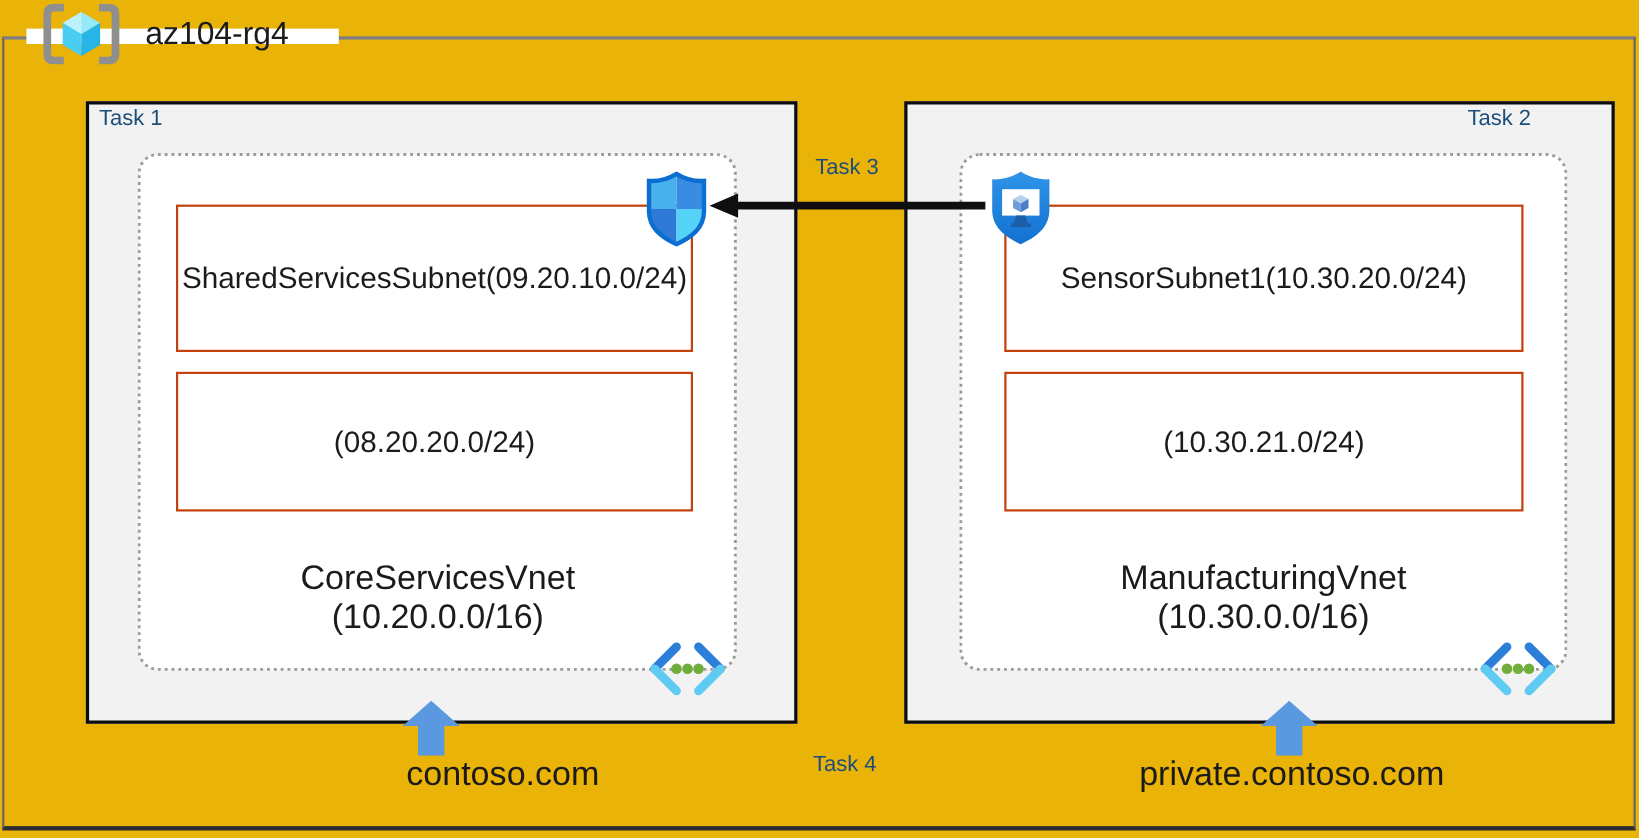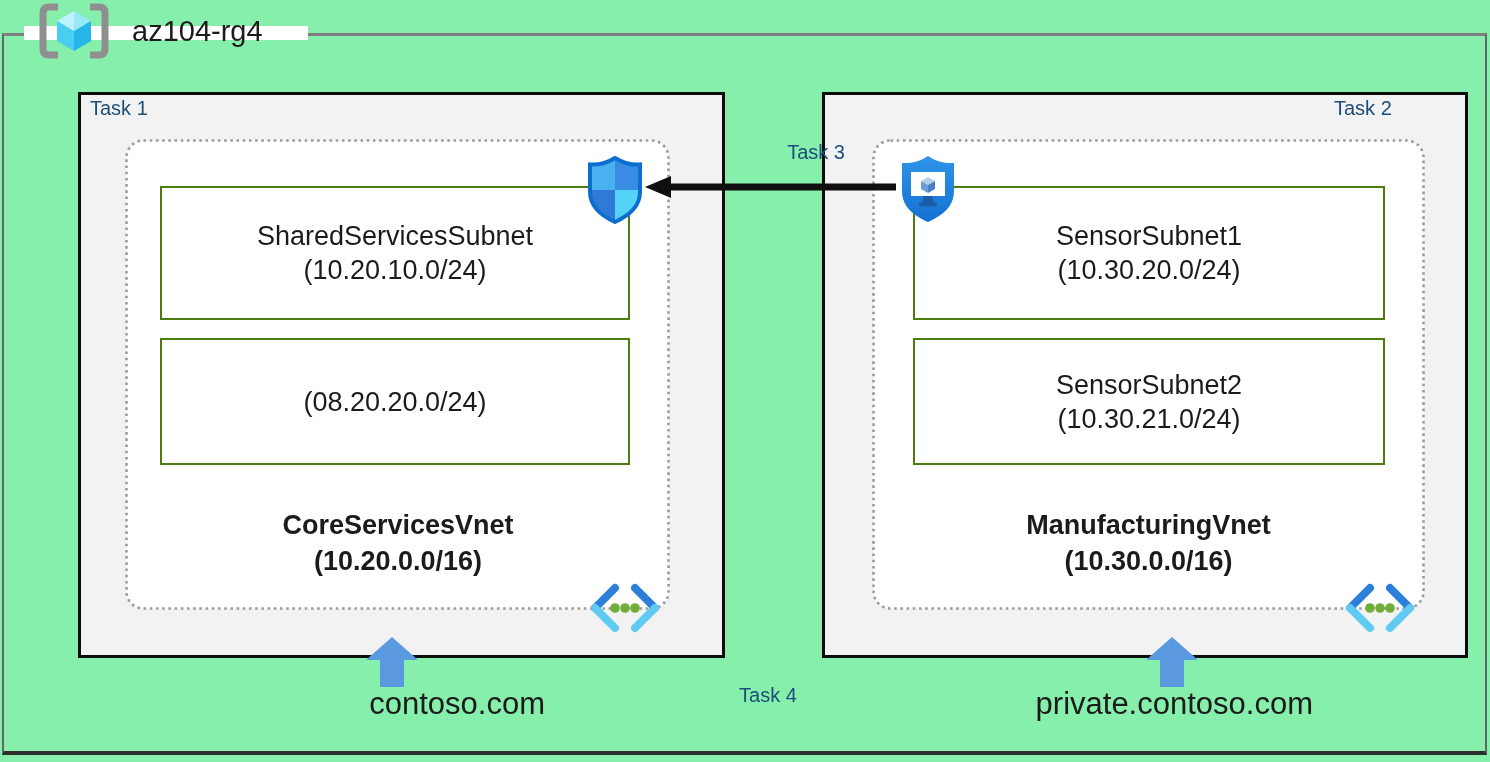--- a/index.html
+++ b/index.html
@@ -1,17 +1,17 @@
 <!DOCTYPE html>
 <html><head>
 <meta charset="utf-8">
 <style>
   html,body{margin:0;padding:0;background:#fff;}
   #canvas{
-    position:relative;width:1490px;height:762px;background:#86efac;
+    position:relative;width:1490px;height:762px;background:#eab308;
     font-family:"Liberation Sans","DejaVu Sans",sans-serif;
     color:#1b1b1b;overflow:hidden;
   }
   .abs{position:absolute;}
   
   #rg-frame{
     left:2px;top:33px;width:1485px;height:722px;box-sizing:border-box;
     border:2px solid #666666;border-top:3px solid #7f7f7f;border-bottom:4px solid #2e2e2e;
   }
   #rg-border-gap{left:24px;top:26px;width:284px;height:14px;background:#ffffff;z-index:2;}
@@ -21,39 +21,39 @@
   .task-box{
     box-sizing:border-box;background:#f2f2f2;border:3px solid #0c0c0c;z-index:1;
   }
   #box-left{left:78px;top:92px;width:647px;height:566px;}
   #box-right{left:822px;top:92px;width:646px;height:566px;}
   .task-label{
     font-size:20px;font-weight:normal;color:#1c4e79;white-space:nowrap;z-index:4;
   }
   #task1{left:90px;top:97px;}
   #task2{left:1334px;top:97px;}
-  #task3{left:695px;top:141px;width:150px;text-align:right;z-index:6;}
+  #task3{left:695px;top:141px;width:150px;text-align:center;z-index:6;}
   #task4{left:693px;top:684px;width:150px;text-align:center;}
   
   .dotted-rect{z-index:2;}
   #dotted-left{left:125px;top:139px;}
   #dotted-right{left:872px;top:139px;}
   
   .subnet{
-    box-sizing:border-box;background:#ffffff;border:2px solid #4d7c0f;z-index:3;
-    display:flex;flex-direction:column;align-items:center;justify-content:center;
+    box-sizing:border-box;background:#ffffff;border:2px solid #c2410c;z-index:3;
+    display:flex;flex-direction:row;align-items:center;justify-content:center;
     text-align:center;font-size:27px;line-height:34px;color:#1b1b1b;
   }
   #subnet-l1{left:160px;top:186px;width:470px;height:134px;}
   #subnet-l2{left:160px;top:338px;width:470px;height:127px;}
   #subnet-r1{left:913px;top:186px;width:472px;height:134px;}
   #subnet-r2{left:913px;top:338px;width:472px;height:127px;}
   
   .vnet-label{
-    text-align:center;font-size:27px;line-height:36px;color:#1b1b1b;z-index:3;font-weight:bold;
+    text-align:center;font-size:31px;line-height:36px;color:#1b1b1b;z-index:3;
   }
   #vnet-label-left{left:125px;top:507px;width:546px;}
   #vnet-label-right{left:872px;top:507px;width:553px;}
   
   #nsg-icon{left:585px;top:156px;z-index:5;}
   #bastion-icon{left:896px;top:154px;z-index:5;}
   #vnet-icon-left{left:588px;top:583px;z-index:4;}
   #vnet-icon-right{left:1343px;top:583px;z-index:4;}
   #peering-arrow{left:645px;top:174px;z-index:5;}
   .up-arrow{z-index:5;}
@@ -98,32 +98,31 @@
     </svg>
   </div>
   <div class="abs dotted-rect" id="dotted-right">
     <svg width="553" height="471" viewBox="0 0 553 471">
       <rect x="1.5" y="1.5" width="550" height="468" rx="17" fill="#ffffff" stroke="#9b9b9b" stroke-width="2.6" stroke-dasharray="2.6 3.6"></rect>
     </svg>
   </div>
 
   <div class="abs subnet" id="subnet-l1">
     <div>SharedServicesSubnet</div>
-    <div>(10.20.10.0/24)</div>
+    <div>(09.20.10.0/24)</div>
   </div>
   <div class="abs subnet" id="subnet-l2">
     <div>(08.20.20.0/24)</div>
   </div>
 
   <div class="abs subnet" id="subnet-r1">
     <div>SensorSubnet1</div>
     <div>(10.30.20.0/24)</div>
   </div>
   <div class="abs subnet" id="subnet-r2">
-    <div>SensorSubnet2</div>
     <div>(10.30.21.0/24)</div>
   </div>
 
   <div class="abs vnet-label" id="vnet-label-left">
     <div>CoreServicesVnet</div>
     <div>(10.20.0.0/16)</div>
   </div>
   <div class="abs vnet-label" id="vnet-label-right">
     <div>ManufacturingVnet</div>
     <div>(10.30.0.0/16)</div>

